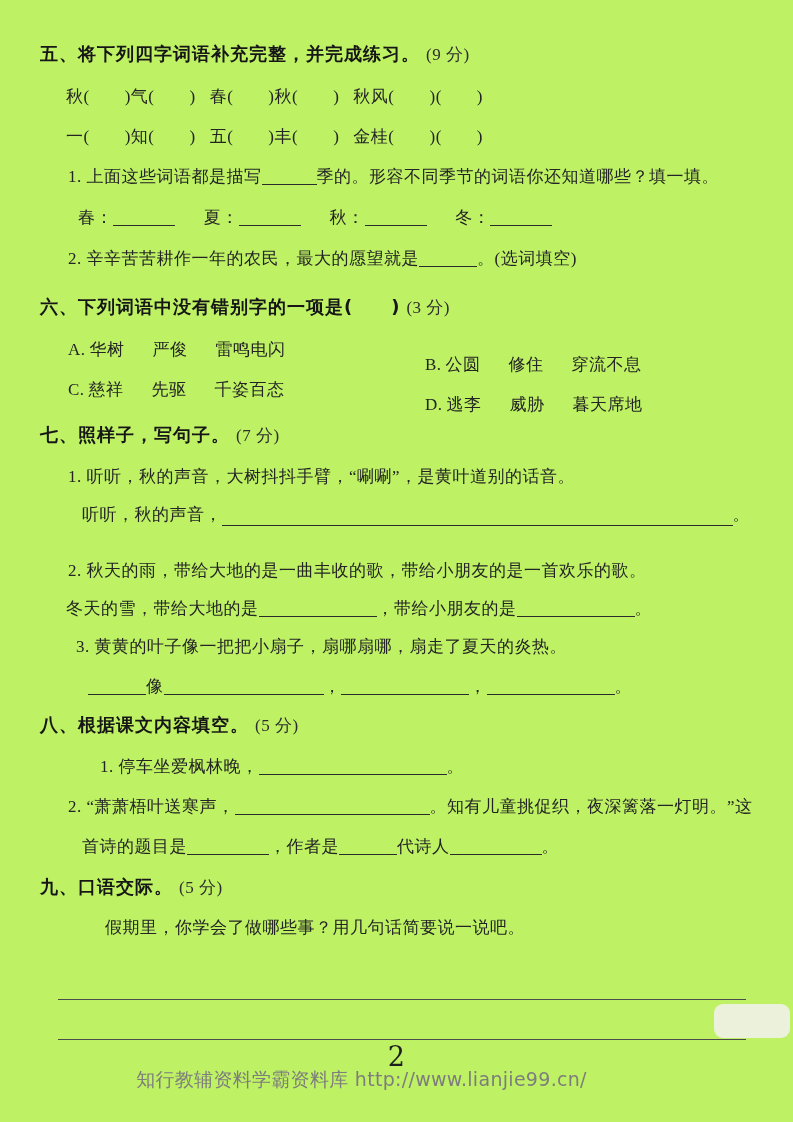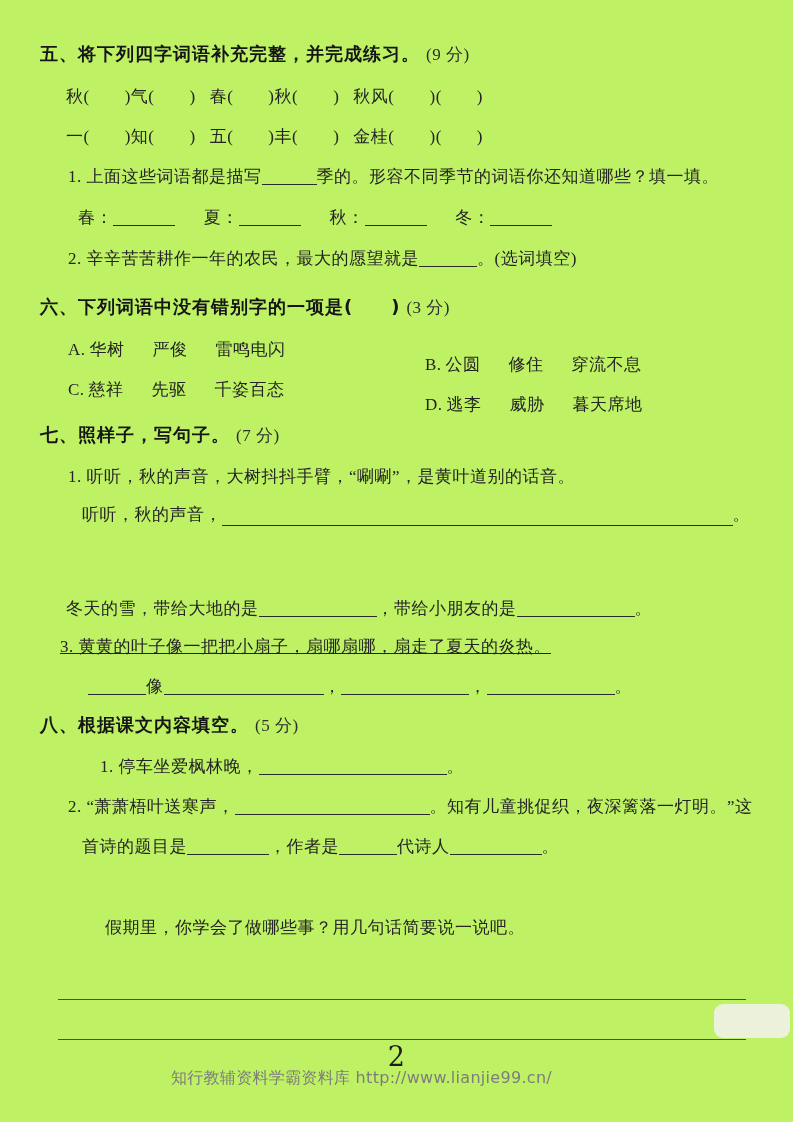--- a/index.html
+++ b/index.html
@@ -35,21 +35,21 @@
     position:absolute;left:58px;width:688px;height:0;
     border-top:1.6px solid #4c4c4c;
   }
   .pagenum{
     position:absolute;left:0;top:1040px;width:793px;text-align:center;
     font-size:27px;color:#1d1d1d;font-family:"DejaVu Serif","Liberation Serif",serif;
   }
   .footer{
     position:absolute;left:0;top:1068px;width:723px;text-align:center;
     font-family:"DejaVu Sans","Liberation Sans",sans-serif;
-    font-size:16px;color:#7d7d7d;letter-spacing:0.3px;
+    font-size:19px;color:#7d7d7d;letter-spacing:0.3px;
   }
   .wm{
     position:absolute;left:714px;top:1004px;width:76px;height:34px;
     background:#f3f1ee;border-radius:9px;
     color:#ffffff;font-family:"DejaVu Sans",sans-serif;font-size:13px;
     display:flex;align-items:center;justify-content:center;opacity:0.85;
   }
 </style>
 </head>
 <body>
@@ -116,26 +116,29 @@
   <div class="abs" style="left:68px;top:466px;">
     <span>1. 听听，秋的声音，大树抖抖手臂，“唰唰”，是黄叶道别的话音。</span>
   </div>
 
   <div class="abs flexrow" style="left:82px;top:504px;width:668px;">
     <span>听听，秋的声音，</span>
     <span class="grow"></span>
     <span>。</span>
   </div>
 
+  <div class="abs" style="left:68px;top:560px;">
+    <span>2. 秋天的雨，带给大地的是一曲丰收的歌，带给小朋友的是一首欢乐的歌。</span>
+  </div>
 
   <div class="abs" style="left:66px;top:598px;">
     <span>冬天的雪，带给大地的是</span><span class="bl w118"></span><span>，带给小朋友的是</span><span class="bl w118"></span><span>。</span>
   </div>
 
-  <div class="abs" style="left:60px;top:636px;text-decoration:underline;">
+  <div class="abs" style="left:76px;top:636px;">
     <span>3. 黄黄的叶子像一把把小扇子，扇哪扇哪，扇走了夏天的炎热。</span>
   </div>
 
   <div class="abs" style="left:88px;top:676px;">
     <span class="bl w58"></span><span>像</span><span class="bl w160"></span><span>，</span><span class="bl w128"></span><span>，</span><span class="bl w128"></span><span>。</span>
   </div>
 
   <div class="abs ht" style="left:40px;top:714px;">
     <span>八、根据课文内容填空。</span><span class="score">(5 分)</span>
   </div>
@@ -145,20 +148,23 @@
   </div>
 
   <div class="abs" style="left:68px;top:796px;">
     <span>2. “萧萧梧叶送寒声，</span><span class="bl w195"></span><span>。知有儿童挑促织，夜深篱落一灯明。”这</span>
   </div>
 
   <div class="abs" style="left:82px;top:836px;">
     <span>首诗的题目是</span><span class="bl w82"></span><span>，作者是</span><span class="bl w58"></span><span>代诗人</span><span class="bl w92"></span><span>。</span>
   </div>
 
+  <div class="abs ht" style="left:40px;top:876px;">
+    <span>九、口语交际。</span><span class="score">(5 分)</span>
+  </div>
 
   <div class="abs" style="left:105px;top:917px;">
     <span>假期里，你学会了做哪些事？用几句话简要说一说吧。</span>
   </div>
 
   <div class="answer-line" style="top:999px;"></div>
   <div class="answer-line" style="top:1039px;"></div>
 
   <div class="wm"></div>
 

